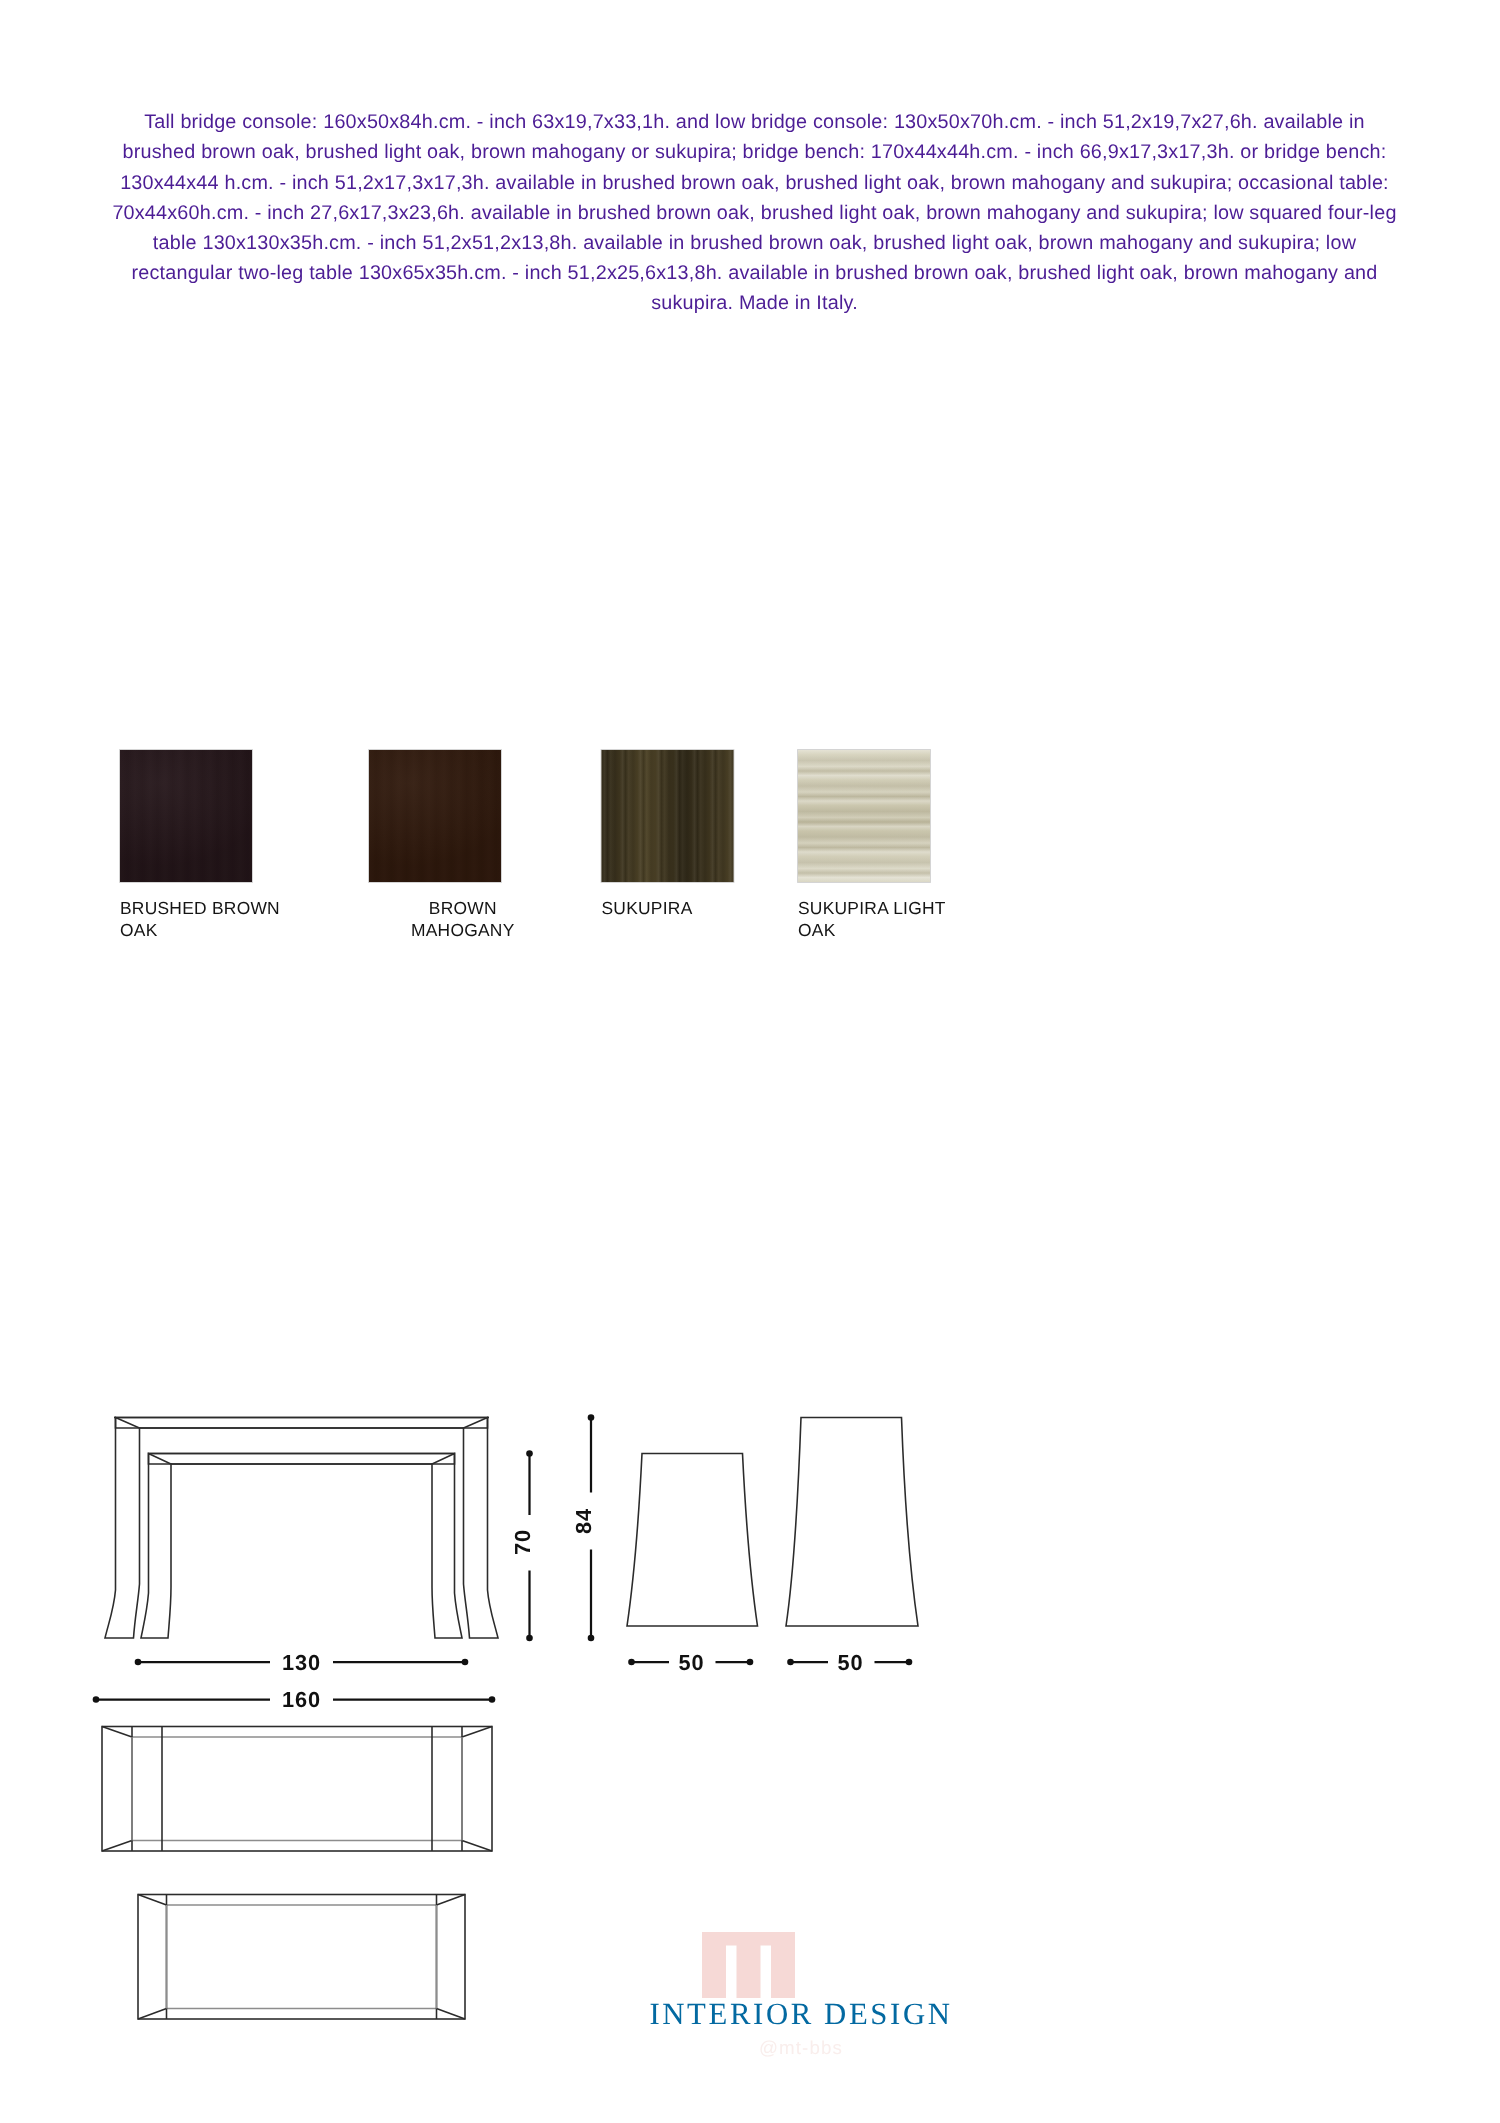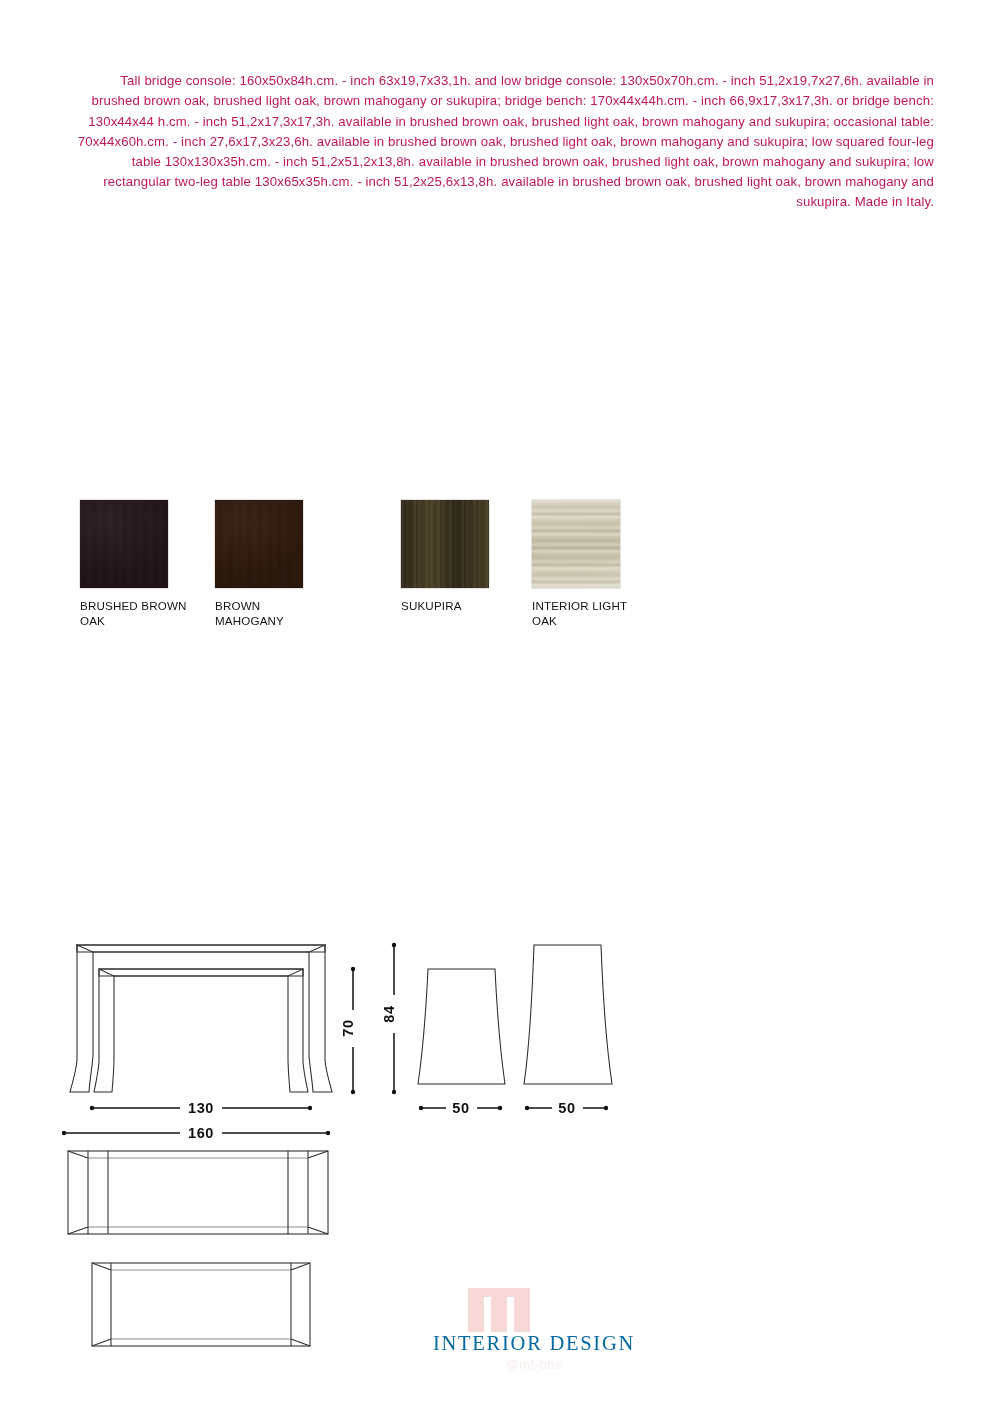--- a/index.html
+++ b/index.html
@@ -20,22 +20,22 @@
   
   #description-block {
     position: absolute;
     left: 72px;
     top: 58px;
     width: 862px;
   }
   #description-text {
     font-size: 13.2px;
     line-height: 20.2px;
-    color: #be185d;
-    text-align: right;
+    color: #4c1d95;
+    text-align: center;
     letter-spacing: 0.01em;
     white-space: pre-wrap;
   }
 
   
   #swatch-row {
     position: absolute;
     left: 68px;
     top: 500px;
     width: 620px;
@@ -148,40 +148,40 @@
 <div id="swatch-row">
 
   <div class="swatch-cell" style="left:0px;">
     <div class="swatch-chip" id="chip-0" style="background: rgb(36, 21, 25);">
       <div class="swatch-grain" id="grain-0" style="background: radial-gradient(120% 90% at 30% 25%, rgba(255, 255, 255, 0.043), rgba(0, 0, 0, 0.1) 70%), repeating-linear-gradient(90deg, rgba(255, 255, 255, 0.01) 0px, rgba(0, 0, 0, 0.035) 5px, rgba(255, 255, 255, 0.01) 10px);"></div>
     </div>
     <div class="swatch-label">BRUSHED BROWN
 OAK</div>
   </div>
 
-  <div class="swatch-cell" style="left:135px;">
+  <div class="swatch-cell" style="left:166px;text-align:center;">
     <div class="swatch-chip" id="chip-1" style="background: rgb(48, 25, 12);">
       <div class="swatch-grain" id="grain-1" style="background: radial-gradient(120% 90% at 30% 25%, rgba(255, 255, 255, 0.043), rgba(0, 0, 0, 0.1) 70%), repeating-linear-gradient(90deg, rgba(255, 255, 255, 0.01) 0px, rgba(0, 0, 0, 0.035) 5px, rgba(255, 255, 255, 0.01) 10px);"></div>
     </div>
     <div class="swatch-label">BROWN
 MAHOGANY</div>
   </div>
 
   <div class="swatch-cell" style="left:303px;margin-left:18px;">
     <div class="swatch-chip" id="chip-2" style="background: rgb(68, 58, 34);">
       <div class="swatch-grain" id="grain-2" style="background: repeating-linear-gradient(90deg, rgba(255, 255, 255, 0) 0px, rgba(255, 255, 255, 0.055) 2px, rgba(0, 0, 0, 0.14) 4px, rgba(255, 255, 255, 0.03) 6px, rgba(0, 0, 0, 0.09) 9px, rgba(255, 255, 255, 0) 12px), linear-gradient(90deg, rgba(0, 0, 0, 0.28), rgba(110, 98, 56, 0.22) 35%, rgba(0, 0, 0, 0.3) 62%, rgba(96, 86, 50, 0.18) 100%);"></div>
     </div>
     <div class="swatch-label">SUKUPIRA</div>
   </div>
 
   <div class="swatch-cell" style="left:452px;">
     <div class="swatch-chip" id="chip-3" style="background: rgb(207, 203, 178);">
       <div class="swatch-grain" id="grain-3" style="background: repeating-linear-gradient(0deg, rgba(255, 255, 255, 0) 0px, rgba(255, 255, 255, 0.3) 3px, rgba(140, 132, 104, 0.26) 6px, rgba(255, 255, 255, 0.16) 9px, rgba(120, 112, 88, 0.14) 13px, rgba(255, 255, 255, 0) 17px), linear-gradient(178deg, rgba(255, 255, 255, 0.22), rgba(160, 152, 122, 0.18) 55%, rgba(255, 255, 255, 0.26) 100%);"></div>
     </div>
-    <div class="swatch-label">INTERIOR LIGHT
+    <div class="swatch-label">SUKUPIRA LIGHT
 OAK</div>
   </div>
 
 </div>
 
 <div id="drawings">
 <svg width="1000" height="1415" viewBox="0 0 1000 1415" xmlns="http://www.w3.org/2000/svg">
 
   <g>
 

